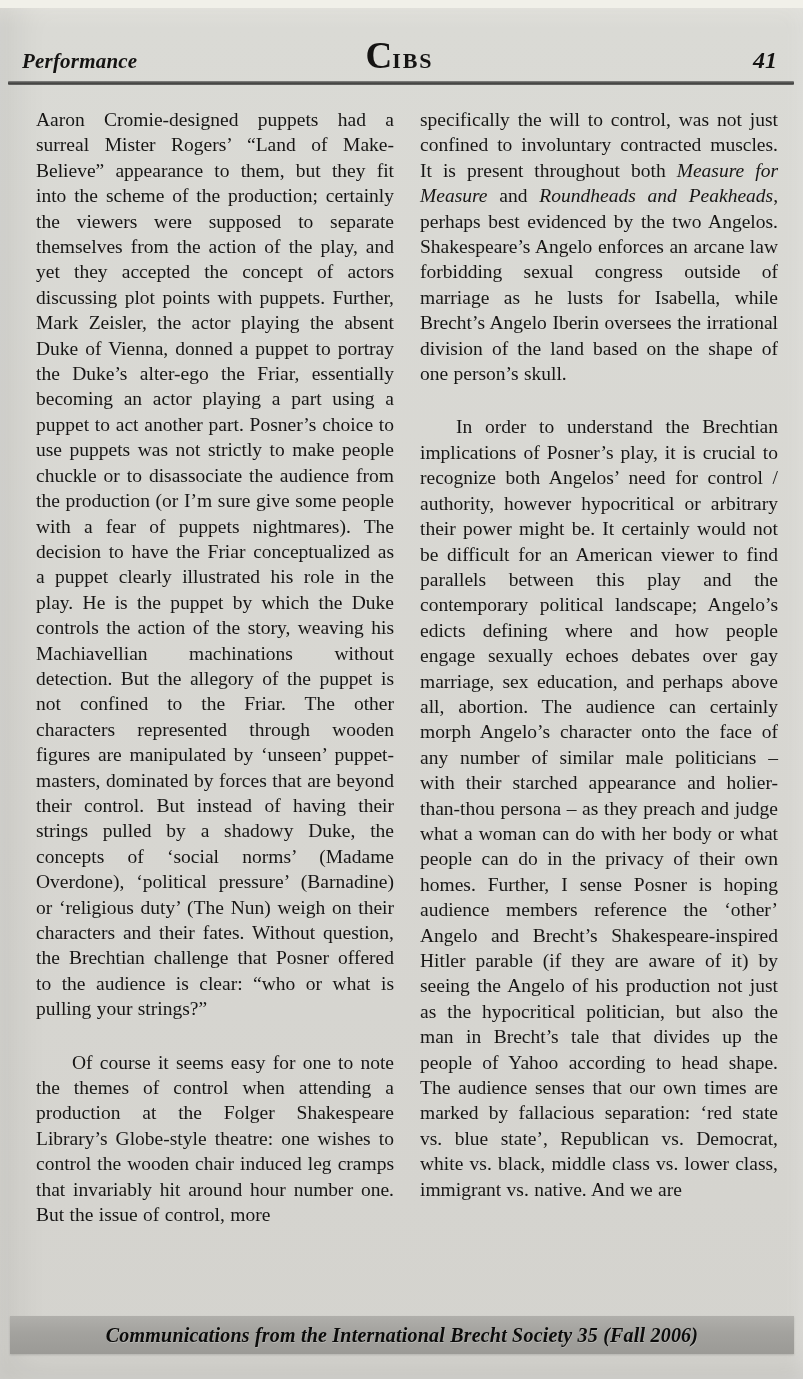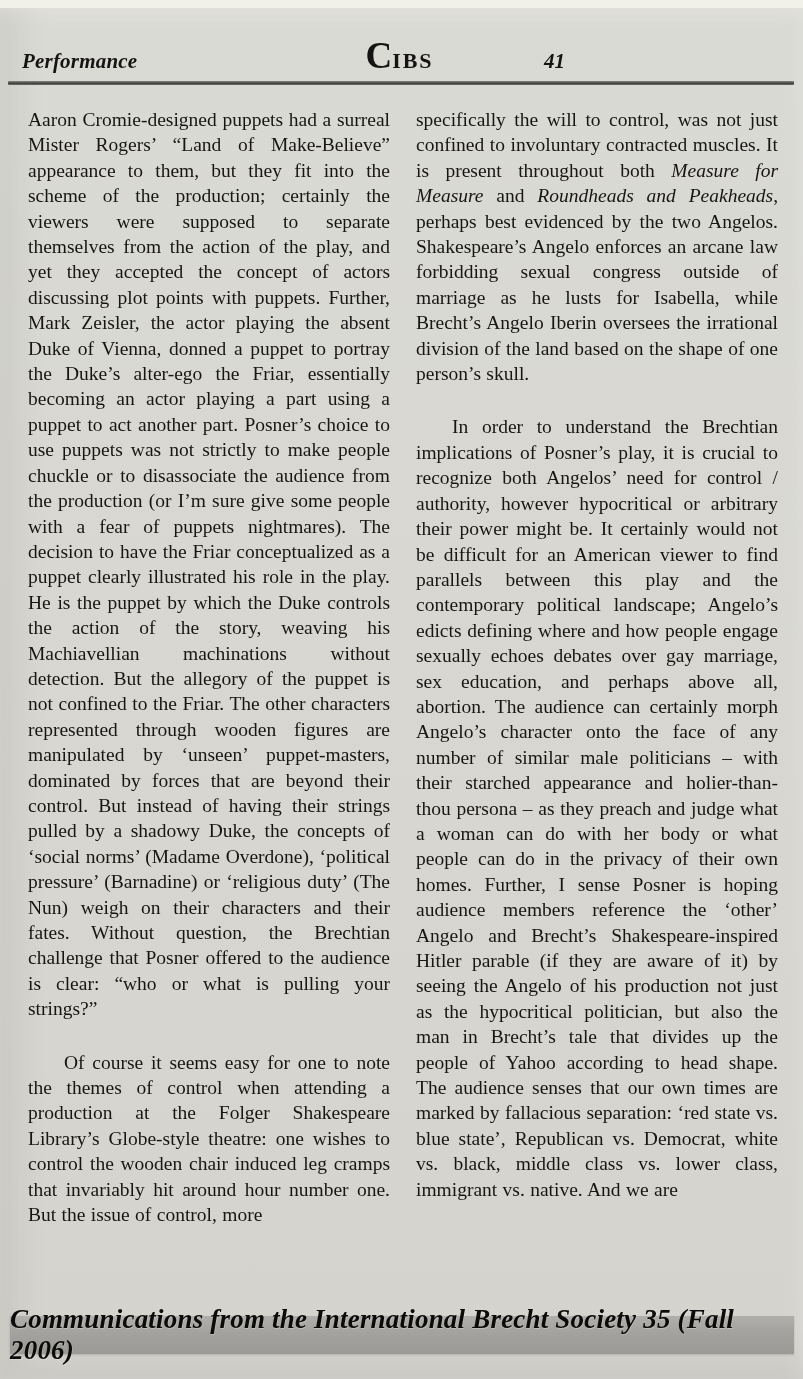--- a/index.html
+++ b/index.html
@@ -39,35 +39,35 @@
       letter-spacing: 0.2px;
     }
     .head-center {
       text-align: center;
       font-weight: bold;
       white-space: nowrap;
     }
     .head-center .initial { font-size: 37px; }
     .head-center .rest { font-size: 22px; letter-spacing: 2px; }
     .head-right {
-      text-align: left;
+      text-align: right;
       font-weight: bold;
       font-style: italic;
-      font-size: 21px;
+      font-size: 24px;
     }
     .head-rule {
       height: 4px;
       margin: 2px 9px 0 8px;
       background: linear-gradient(180deg, #8a8a88 0%, #3e3e3c 55%, #6d6d6b 100%);
       border-radius: 1px;
     }
     .columns {
       display: flex;
       gap: 26px;
-      padding: 22px 25px 0 28px;
+      padding: 22px 25px 0 36px;
     }
     .col {
       flex: 1;
       min-width: 0;
       text-align: justify;
       font-size: 19.5px;
       line-height: 25.4px;
       hyphens: auto;
       -webkit-hyphens: auto;
       word-spacing: 0.5px;
@@ -84,21 +84,21 @@
       height: 38px;
       background: linear-gradient(180deg, #b0afab 0%, #a3a29e 45%, #9b9a96 100%);
       display: flex;
       align-items: center;
       justify-content: center;
       box-shadow: 0 1px 2px rgba(0,0,0,0.15);
     }
     .footer-banner span {
       font-weight: bold;
       font-style: italic;
-      font-size: 27px;
+      font-size: 20px;
       color: #0b0b0a;
       letter-spacing: 0.2px;
       text-shadow: 0.5px 0.5px 0 rgba(255,255,255,0.25);
     }
   </style>
 </head>
 <body>
 
 <div class="page">
   <div class="scan-top-strip"></div>

